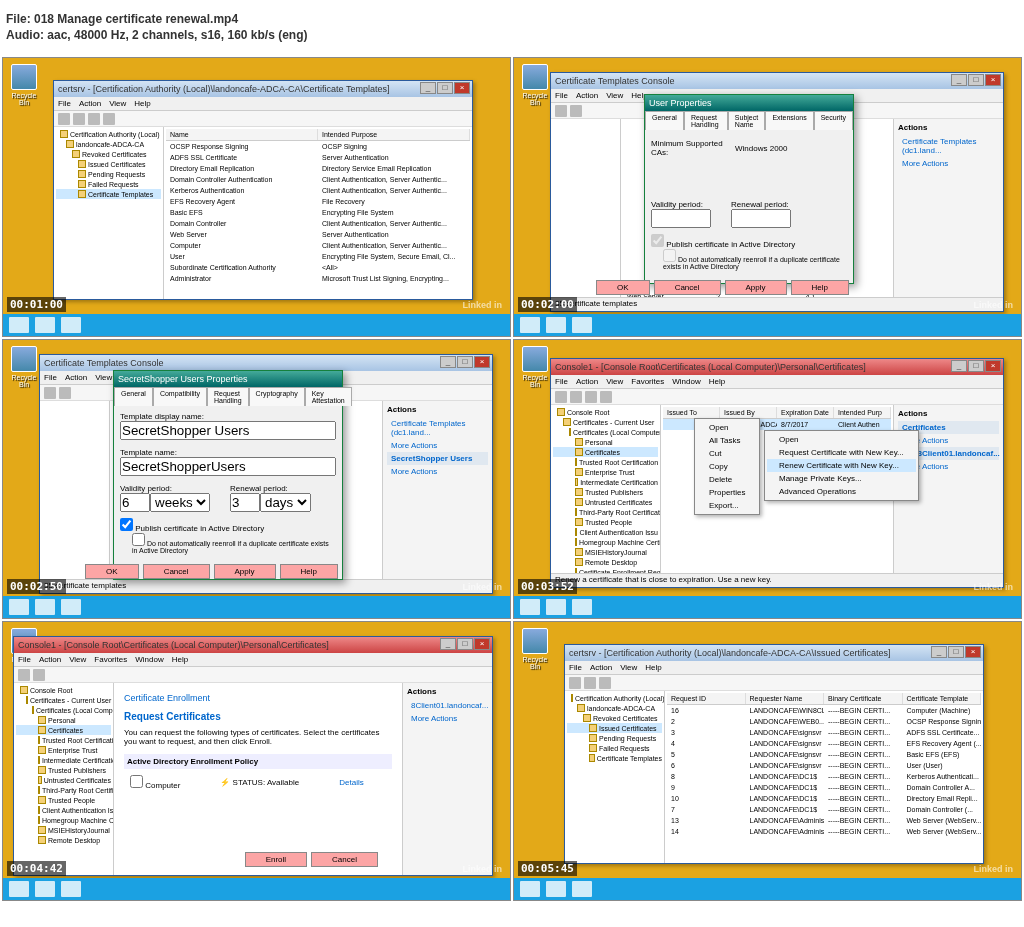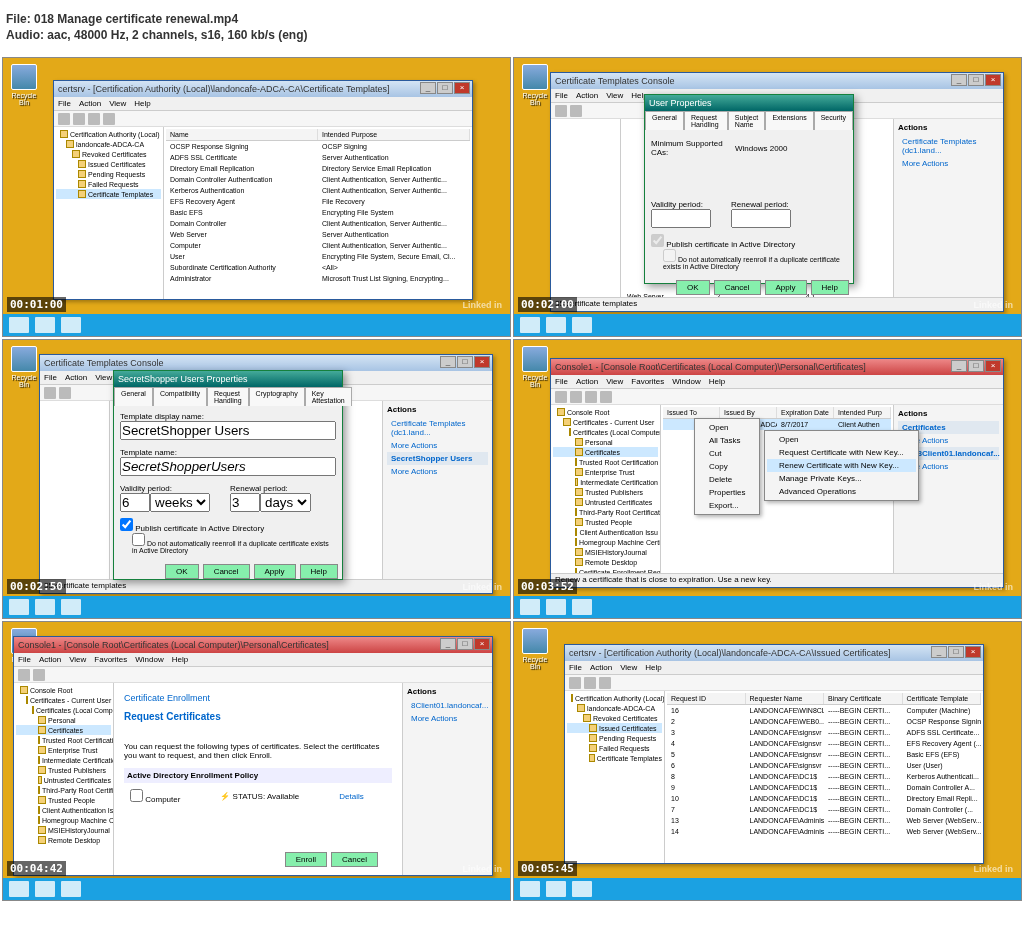--- a/index.html
+++ b/index.html
@@ -36,21 +36,21 @@
 .listv .row>div{padding:1px 4px;flex:1;white-space:nowrap;overflow:hidden}
 .actions{width:110px;border-left:1px solid #ccc;background:#f4f4f4;padding:4px;font-size:8px}
 .actions .ah{font-weight:bold;margin-bottom:3px}
 .actions .ai{padding:2px 4px;color:#06c}
 .dialog{position:absolute;background:#f0f0f0;border:1px solid #15803d;box-shadow:3px 3px 8px rgba(0,0,0,.4)}
 .dialog .titlebar{background:linear-gradient(#4a9,#066);color:#fff}
 .dialog .body{padding:6px;font-size:8px}
 .tabs{display:flex;background:#e8e8e8;font-size:7px}
 .tabs .tab{padding:2px 6px;border:1px solid #aaa;background:#f8f8f8;border-bottom:none}
 .btnrow{display:flex;justify-content:flex-end;gap:4px;padding:4px}
-.btn{padding:2px 10px;font-size:8px;background:#86efac;border:1px solid #888}
+.btn{padding:2px 20px;font-size:8px;background:#fca5a5;border:1px solid #888}
 .field{display:flex;align-items:center;gap:4px;margin:3px 0}
 .field label{width:80px}
 .ctxmenu{position:absolute;background:#f4f4f4;border:1px solid #888;box-shadow:2px 2px 4px rgba(0,0,0,.3);font-size:8px;padding:2px}
 .ctxmenu .mi{padding:2px 12px;white-space:nowrap}
 .ctxmenu .mi.hl{background:#cce8ff}
 .statusbar{height:14px;background:#f0f0f0;border-top:1px solid #ccc;font-size:8px;padding:1px 4px;position:absolute;bottom:0;left:0;right:0}
 </style>
 </head>
 <body>
 
@@ -304,21 +304,21 @@
           </div>
   <div class="tabs" id="p3tabs">
             <div class="tab">General</div>
             <div class="tab">Compatibility</div>
             <div class="tab">Request Handling</div>
             <div class="tab">Cryptography</div>
             <div class="tab">Key Attestation</div>
           </div>
   <div class="body">
     <div><div>Template display name:</div><input style="width: 100%;" value="SecretShopper Users"></div>
-    <div style="margin-top:8px"><div>Template name:</div><input style="width: 100%; font-style: italic;" value="SecretShopperUsers"></div>
+    <div style="margin-top:8px"><div>Template name:</div><input style="width: 100%;" value="SecretShopperUsers"></div>
     <div style="display:flex;gap:20px;margin-top:8px">
       <div><div>Validity period:</div><input style="width: 30px;" value="6"><select><option>weeks</option></select></div>
       <div><div>Renewal period:</div><input style="width: 30px;" value="3"><select><option>days</option></select></div>
     </div>
     <div style="margin-top:6px"><input type="checkbox" checked="" style=""> <span>Publish certificate in Active Directory</span></div>
     <div style="margin-left:12px;font-size:7px"><input type="checkbox" style=""> <span>Do not automatically reenroll if a duplicate certificate exists in Active Directory</span></div>
   </div>
   <div class="btnrow" id="p3btns">
             <div class="btn">OK</div>
             <div class="btn">Cancel</div>
@@ -478,21 +478,21 @@
               <div class="node" style="padding-left: 22px;"><span class="fold"></span>Third-Party Root Certificat</div>
               <div class="node" style="padding-left: 22px;"><span class="fold"></span>Trusted People</div>
               <div class="node" style="padding-left: 22px;"><span class="fold"></span>Client Authentication Issu</div>
               <div class="node" style="padding-left: 22px;"><span class="fold"></span>Homegroup Machine Certif</div>
               <div class="node" style="padding-left: 22px;"><span class="fold"></span>MSIEHistoryJournal</div>
               <div class="node" style="padding-left: 22px;"><span class="fold"></span>Remote Desktop</div>
             </div>
     <div class="listv" style="padding:10px">
       <div style="font-size:9px;color:#06c">Certificate Enrollment</div>
       <div style="font-size:10px;color:#06c;margin-top:8px;font-weight:bold">Request Certificates</div>
-      <div style="font-size:8px;margin-top:20px">You can request the following types of certificates. Select the certificates you want to request, and then click Enroll.</div>
+      <div style="font-size:8px;margin-top:6px">You can request the following types of certificates. Select the certificates you want to request, and then click Enroll.</div>
       <div style="background:#eef;padding:3px;margin-top:8px;font-weight:bold;font-size:8px">Active Directory Enrollment Policy</div>
       <div style="display:flex;padding:6px;font-size:8px;gap:40px;align-items:center">
         <div><input type="checkbox" style=""> <span>Computer</span></div>
         <div>⚡ <span>STATUS:</span> <span>Available</span></div>
         <div style="color:#06c">Details</div>
       </div>
       <div class="btnrow" style="position:absolute;bottom:4px;right:110px" id="p5btns">
                 <div class="btn">Enroll</div>
                 <div class="btn">Cancel</div>
               </div>

